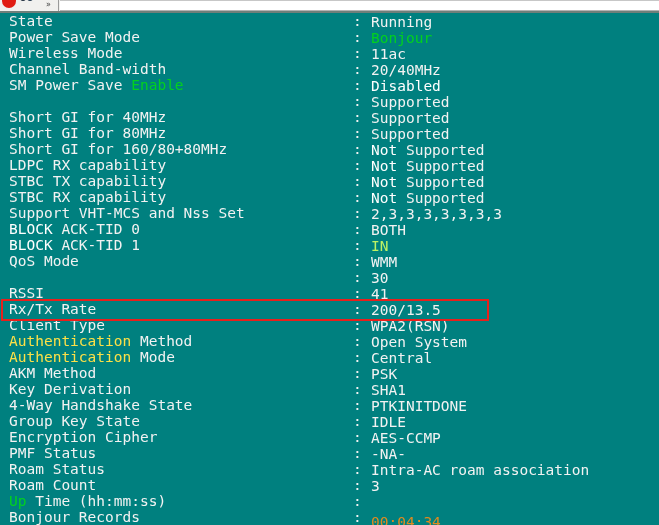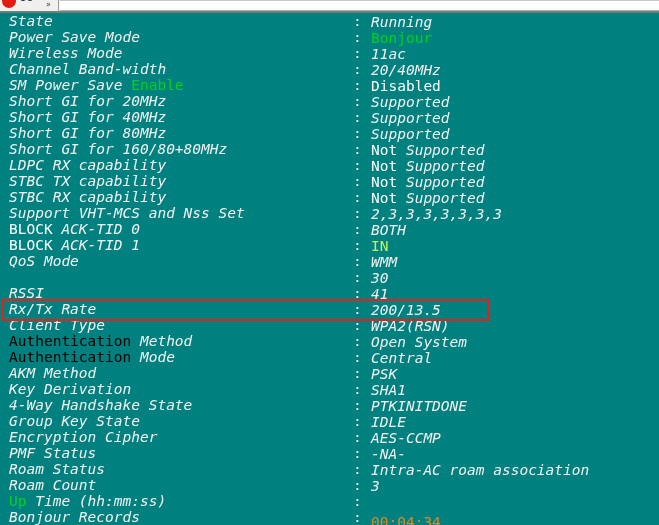--- a/index.html
+++ b/index.html
@@ -116,24 +116,24 @@
     top: 0;
     color: #f2f2f2;
   }
   .value {
     position: absolute;
     left: 371px;
     top: 1px;
     color: #f2f2f2;
   }
 
-  .c-white   { color: #f2f2f2; font-style: italic; }
+  .c-white   { color: #f2f2f2; }
   .c-green   { color: #00d21e; }
   .c-red     { color: #ffffff; }
-  .c-blue    { color: #000000; }
+  .c-blue    { color: #fde047; }
   .c-magenta { color: #bef264; }
   .c-orange  { color: #e08a1e; margin-top: 20px; }
 
   
   #highlight-box {
     position: absolute;
     left: 1px;
     top: 287px;
     width: 488px;
     height: 22px;
@@ -156,21 +156,21 @@
 </div>
 
 <div id="terminal">
   <div class="top-shadow"></div>
   <div class="rows" id="rows-container">
       <div class="row"><span class="label c-white">State</span><span class="colon">:</span><span class="value c-white">Running</span></div>
       <div class="row"><span class="label c-white">Power Save Mode</span><span class="colon">:</span><span class="value c-green">Bonjour</span></div>
       <div class="row"><span class="label c-white">Wireless Mode</span><span class="colon">:</span><span class="value c-white">11ac</span></div>
       <div class="row"><span class="label c-white">Channel Band-width</span><span class="colon">:</span><span class="value c-white">20/40MHz</span></div>
       <div class="row"><span class="label"><span class="c-white">SM Power Save </span><span class="c-green">Enable</span></span><span class="colon">:</span><span class="value c-red">Disabled</span></div>
-      <div class="row"><span class="label c-white">Short GI for 20MHz</span><span class="colon">:</span><span class="value c-white">Supported</span></div>
+      <div class="row"><span class="colon">:</span><span class="value c-white">Supported</span></div>
       <div class="row"><span class="label c-white">Short GI for 40MHz</span><span class="colon">:</span><span class="value c-white">Supported</span></div>
       <div class="row"><span class="label c-white">Short GI for 80MHz</span><span class="colon">:</span><span class="value c-white">Supported</span></div>
       <div class="row"><span class="label c-white">Short GI for 160/80+80MHz</span><span class="colon">:</span><span class="value"><span class="c-red">Not</span><span class="c-white"> Supported</span></span></div>
       <div class="row"><span class="label c-white">LDPC RX capability</span><span class="colon">:</span><span class="value"><span class="c-red">Not</span><span class="c-white"> Supported</span></span></div>
       <div class="row"><span class="label c-white">STBC TX capability</span><span class="colon">:</span><span class="value"><span class="c-red">Not</span><span class="c-white"> Supported</span></span></div>
       <div class="row"><span class="label c-white">STBC RX capability</span><span class="colon">:</span><span class="value"><span class="c-red">Not</span><span class="c-white"> Supported</span></span></div>
       <div class="row"><span class="label c-white">Support VHT-MCS and Nss Set</span><span class="colon">:</span><span class="value c-white">2,3,3,3,3,3,3,3</span></div>
       <div class="row"><span class="label"><span class="c-red">BLOCK</span><span class="c-white"> ACK-TID 0</span></span><span class="colon">:</span><span class="value c-white">BOTH</span></div>
       <div class="row"><span class="label"><span class="c-red">BLOCK</span><span class="c-white"> ACK-TID 1</span></span><span class="colon">:</span><span class="value c-magenta">IN</span></div>
       <div class="row"><span class="label c-white">QoS Mode</span><span class="colon">:</span><span class="value c-white">WMM</span></div>

